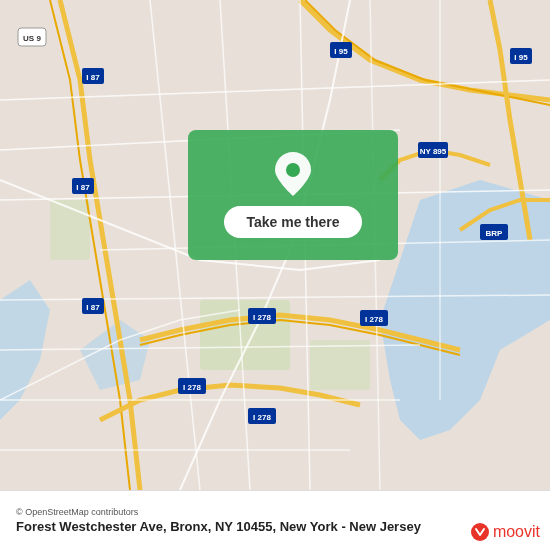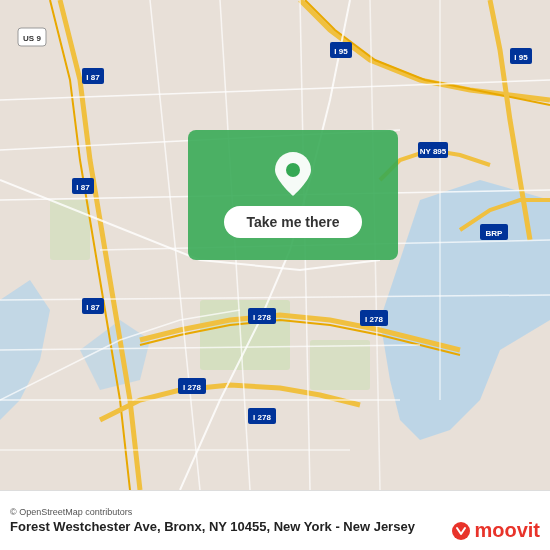--- a/index.html
+++ b/index.html
@@ -59,21 +59,21 @@
       white-space: nowrap;
     }
 
     #footer {
       width: 550px;
       height: 60px;
       background: white;
       display: flex;
       flex-direction: column;
       justify-content: center;
-      padding: 4px 10px;
+      padding: 4px 16px;
       border-top: 1px solid #ddd;
     }
 
     #osm-credit {
       font-size: 9px;
       color: #555;
       margin-bottom: 2px;
     }
 
     #address-line {
@@ -85,22 +85,22 @@
     #moovit-logo {
       position: absolute;
       bottom: 8px;
       right: 10px;
       display: flex;
       align-items: center;
       gap: 3px;
     }
 
     #moovit-text {
-      font-size: 20px;
-      font-weight: 700;
+      font-size: 16px;
+      font-weight: 400;
       color: #e8332a;
     }
   </style>
 </head>
 <body>
 
 <div id="map-container">
   
   <svg id="map-svg" viewBox="0 0 550 490" xmlns="http://www.w3.org/2000/svg">
 

